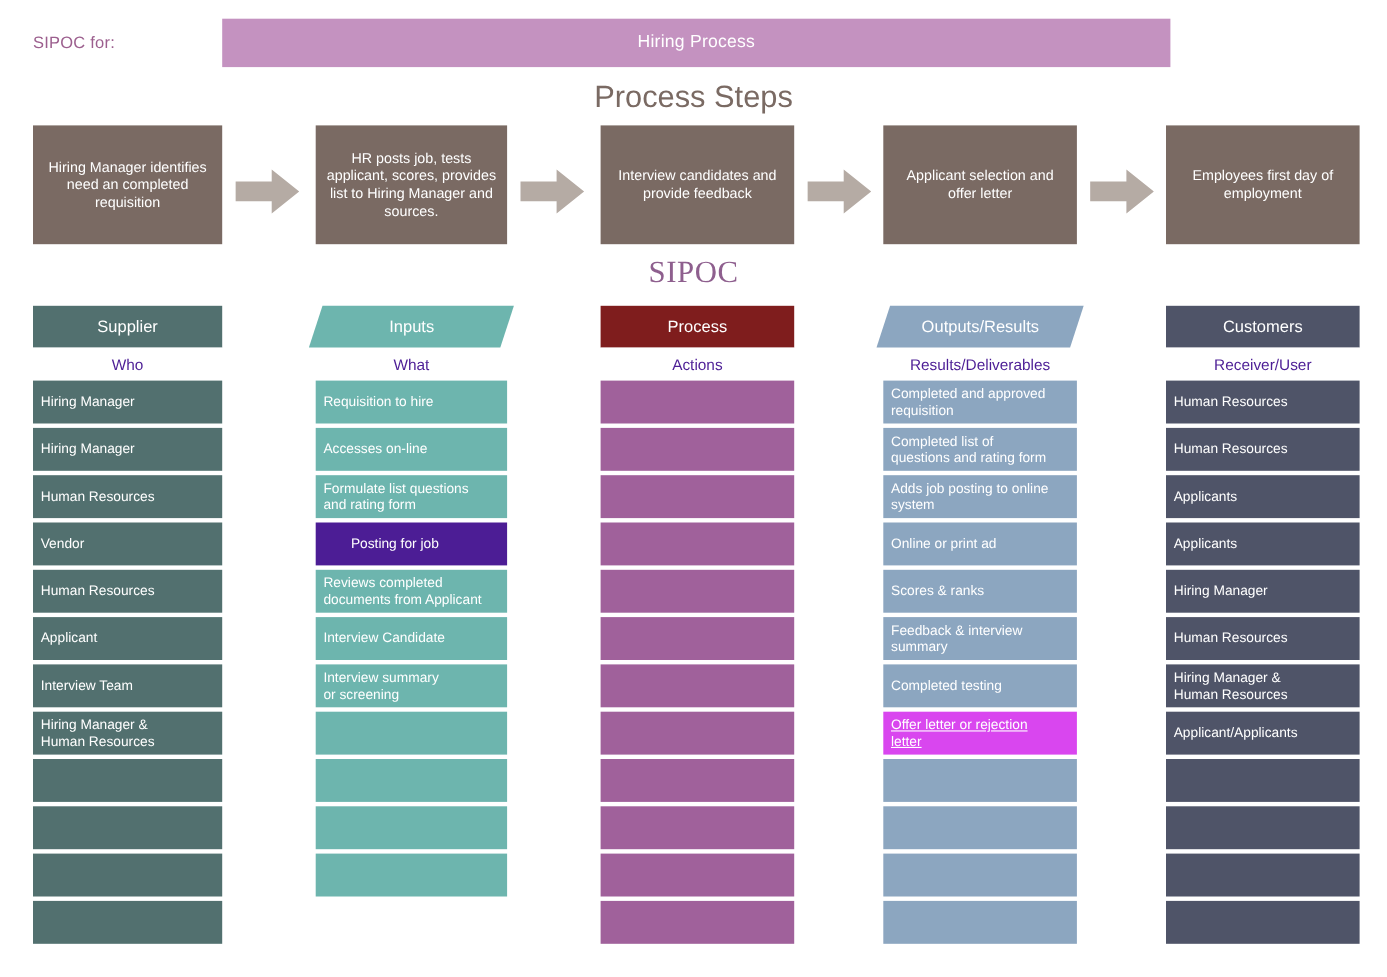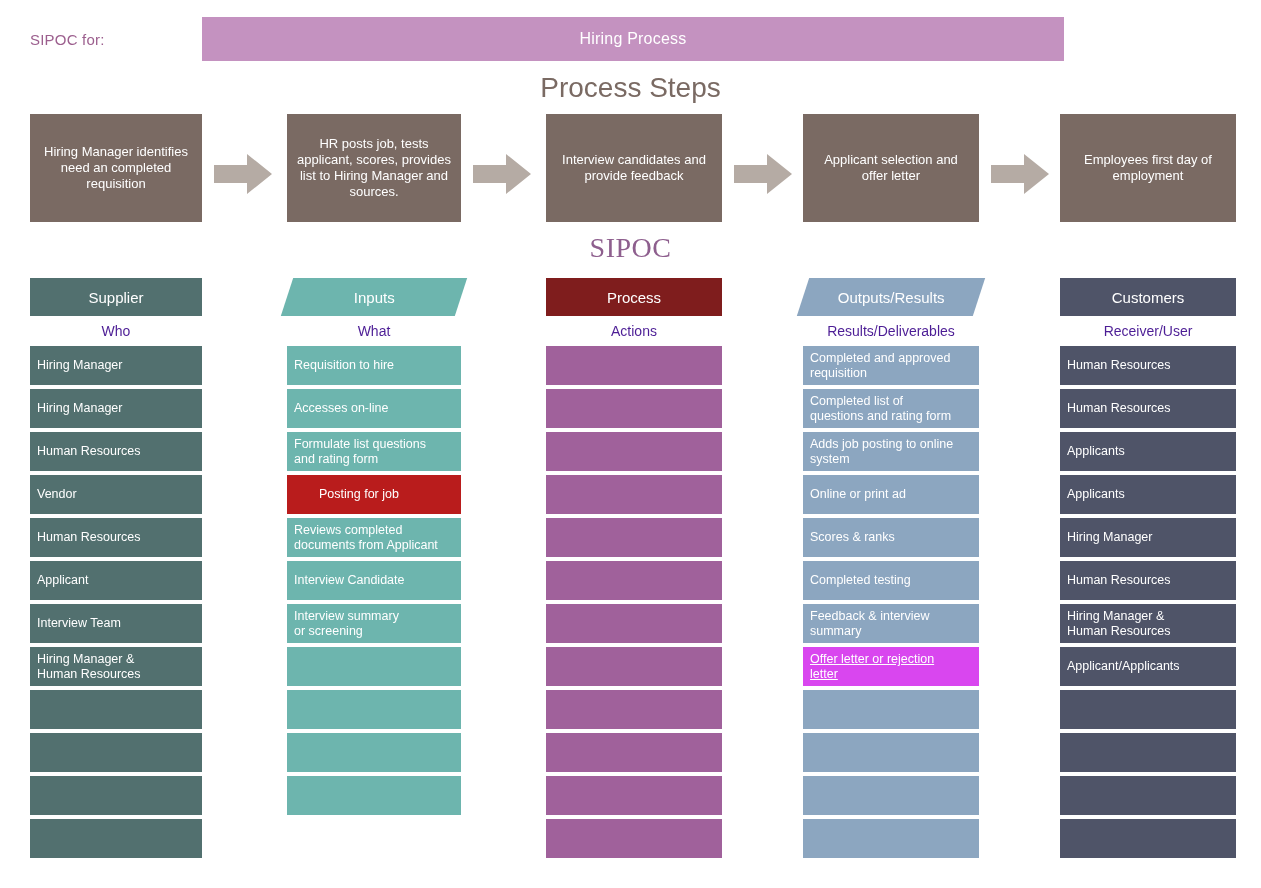--- a/index.html
+++ b/index.html
@@ -162,21 +162,21 @@
     <div class="col" style="left: 287px; width: 174px;">
       <div class="col-header skew" style="background: rgb(109, 181, 174);">
         <span>Inputs</span>
       </div>
       <div class="col-subtitle">What</div>
       <div class="cells">
         <div class="cell" style="background: rgb(109, 181, 174);">Requisition to hire</div>
         <div class="cell" style="background: rgb(109, 181, 174);">Accesses on-line</div>
         <div class="cell" style="background: rgb(109, 181, 174);">Formulate list questions
 and rating form</div>
-        <div class="cell" style="background: #b91c1c; padding-left: 32px;">Posting for job</div>
+        <div class="cell" style="background: #4c1d95; padding-left: 32px;">Posting for job</div>
         <div class="cell" style="background: rgb(109, 181, 174);">Reviews completed
 documents from Applicant</div>
         <div class="cell" style="background: rgb(109, 181, 174);">Interview Candidate</div>
         <div class="cell" style="background: rgb(109, 181, 174);">Interview summary
 or screening</div>
         <div class="cell" style="background: rgb(109, 181, 174);"></div>
         <div class="cell" style="background: rgb(109, 181, 174);"></div>
         <div class="cell" style="background: rgb(109, 181, 174);"></div>
         <div class="cell" style="background: rgb(109, 181, 174);"></div>
       </div>
@@ -208,23 +208,23 @@
       <div class="col-subtitle">Results/Deliverables</div>
       <div class="cells">
         <div class="cell" style="background: rgb(140, 166, 192);">Completed and approved
 requisition</div>
         <div class="cell" style="background: rgb(140, 166, 192);">Completed list of
 questions and rating form</div>
         <div class="cell" style="background: rgb(140, 166, 192);">Adds job posting to online
 system</div>
         <div class="cell" style="background: rgb(140, 166, 192);">Online or print ad</div>
         <div class="cell" style="background: rgb(140, 166, 192);">Scores &amp; ranks</div>
-        <div class="cell" style="background: rgb(140, 166, 192);">Completed testing</div>
         <div class="cell" style="background: rgb(140, 166, 192);">Feedback &amp; interview
 summary</div>
+        <div class="cell" style="background: rgb(140, 166, 192);">Completed testing</div>
         <div class="cell" style="background: #d946ef; text-decoration: underline;">Offer letter or rejection
 letter</div>
         <div class="cell" style="background: rgb(140, 166, 192);"></div>
         <div class="cell" style="background: rgb(140, 166, 192);"></div>
         <div class="cell" style="background: rgb(140, 166, 192);"></div>
         <div class="cell" style="background: rgb(140, 166, 192);"></div>
       </div>
     </div>
     <div class="col" style="left: 1060px; width: 176px;">
       <div class="col-header" style="background: rgb(79, 84, 104);">

